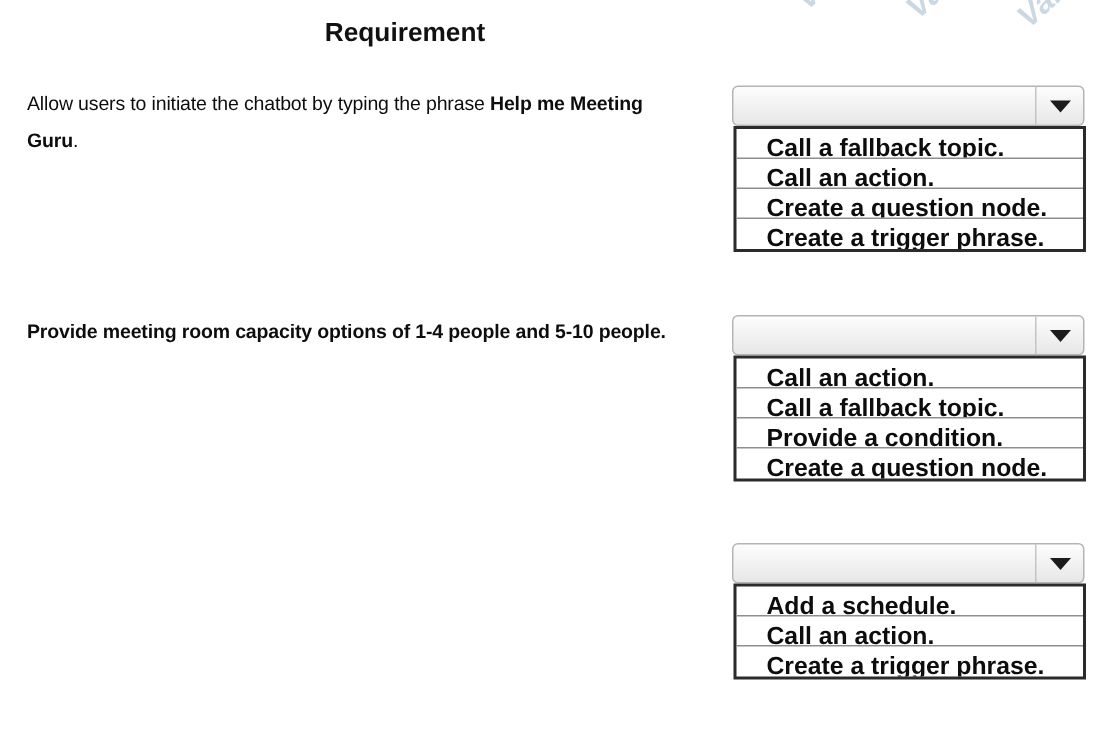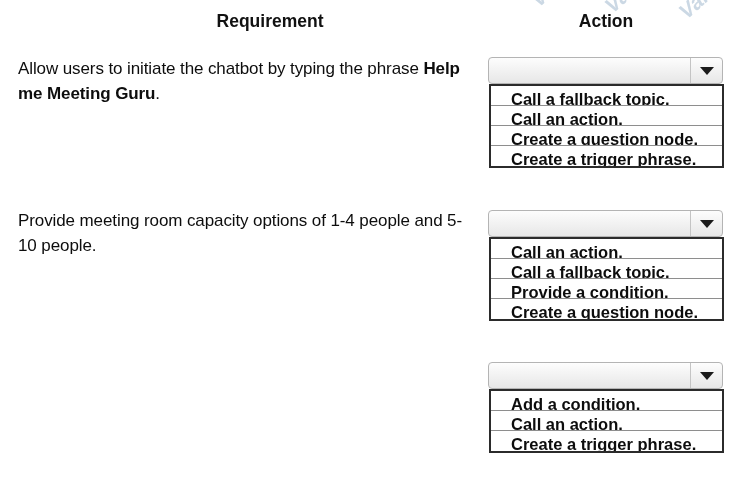--- a/index.html
+++ b/index.html
@@ -55,28 +55,28 @@
     color: #111;
     text-align: center;
   }
   #hdr-requirement { left: 120px; top: 11px; width: 300px; }
   #hdr-action      { left: 490px; top: 11px; width: 232px; }
 
   .req-text {
     position: absolute;
     left: 18px;
     width: 448px;
-    font-size: 17px;
+    font-size: 13px;
     line-height: 25px;
     color: #0d0d0d;
     letter-spacing: -0.1px;
   }
   .req-text b { font-weight: 700; }
   #req-1 { top: 56px; }
-  #req-2 { top: 208px; }
+  #req-2 { top: 208px; font-weight: bold; }
   #req-3 { top: 360px; }
 
   
   .combo {
     position: absolute;
     left: 488px;
     width: 235px;
     height: 27px;
     box-sizing: border-box;
     border: 1px solid #b4b4b4;
@@ -145,21 +145,20 @@
     <div class="wm-row" style="color: rgb(195, 210, 224); left: 452px; top: -12px;"><span>Valid4Sure</span></div>
     <div class="wm-row" style="color: rgb(195, 210, 224); left: 526px; top: -6px;"><span>Valid4Sure</span></div>
     <div class="wm-row" style="color: rgb(195, 210, 224); left: 600px; top: 0px;"><span>Valid4Sure</span></div>
     <div class="wm-row" style="color: rgb(195, 210, 224); left: 674px; top: 6px;"><span>Valid4Sure</span></div>
   </div>
 
 <div id="content">
 
   <div class="col-header" id="hdr-requirement">Requirement</div>
 
-  <div class="col-header" id="hdr-action">Action</div>
 
   <div class="req-text" id="req-1">
     <span>Allow users to initiate the chatbot by typing the phrase </span><b>Help me Meeting Guru</b><span>.</span>
   </div>
 
   <div class="combo" id="combo-1">
     <div class="combo-value"></div>
     <div class="combo-arrow-btn">
       <span class="caret"></span>
     </div>
@@ -192,18 +191,18 @@
 
 
   <div class="combo" id="combo-3">
     <div class="combo-value"></div>
     <div class="combo-arrow-btn">
       <span class="caret"></span>
     </div>
   </div>
 
   <div class="option-list" id="list-3">
-    <div class="option">Add a condition.</div>
+    <div class="option">Add a schedule.</div>
     <div class="option">Call an action.</div>
     <div class="option">Create a trigger phrase.</div>
   </div>
 
 </div>
 
 </body></html>

